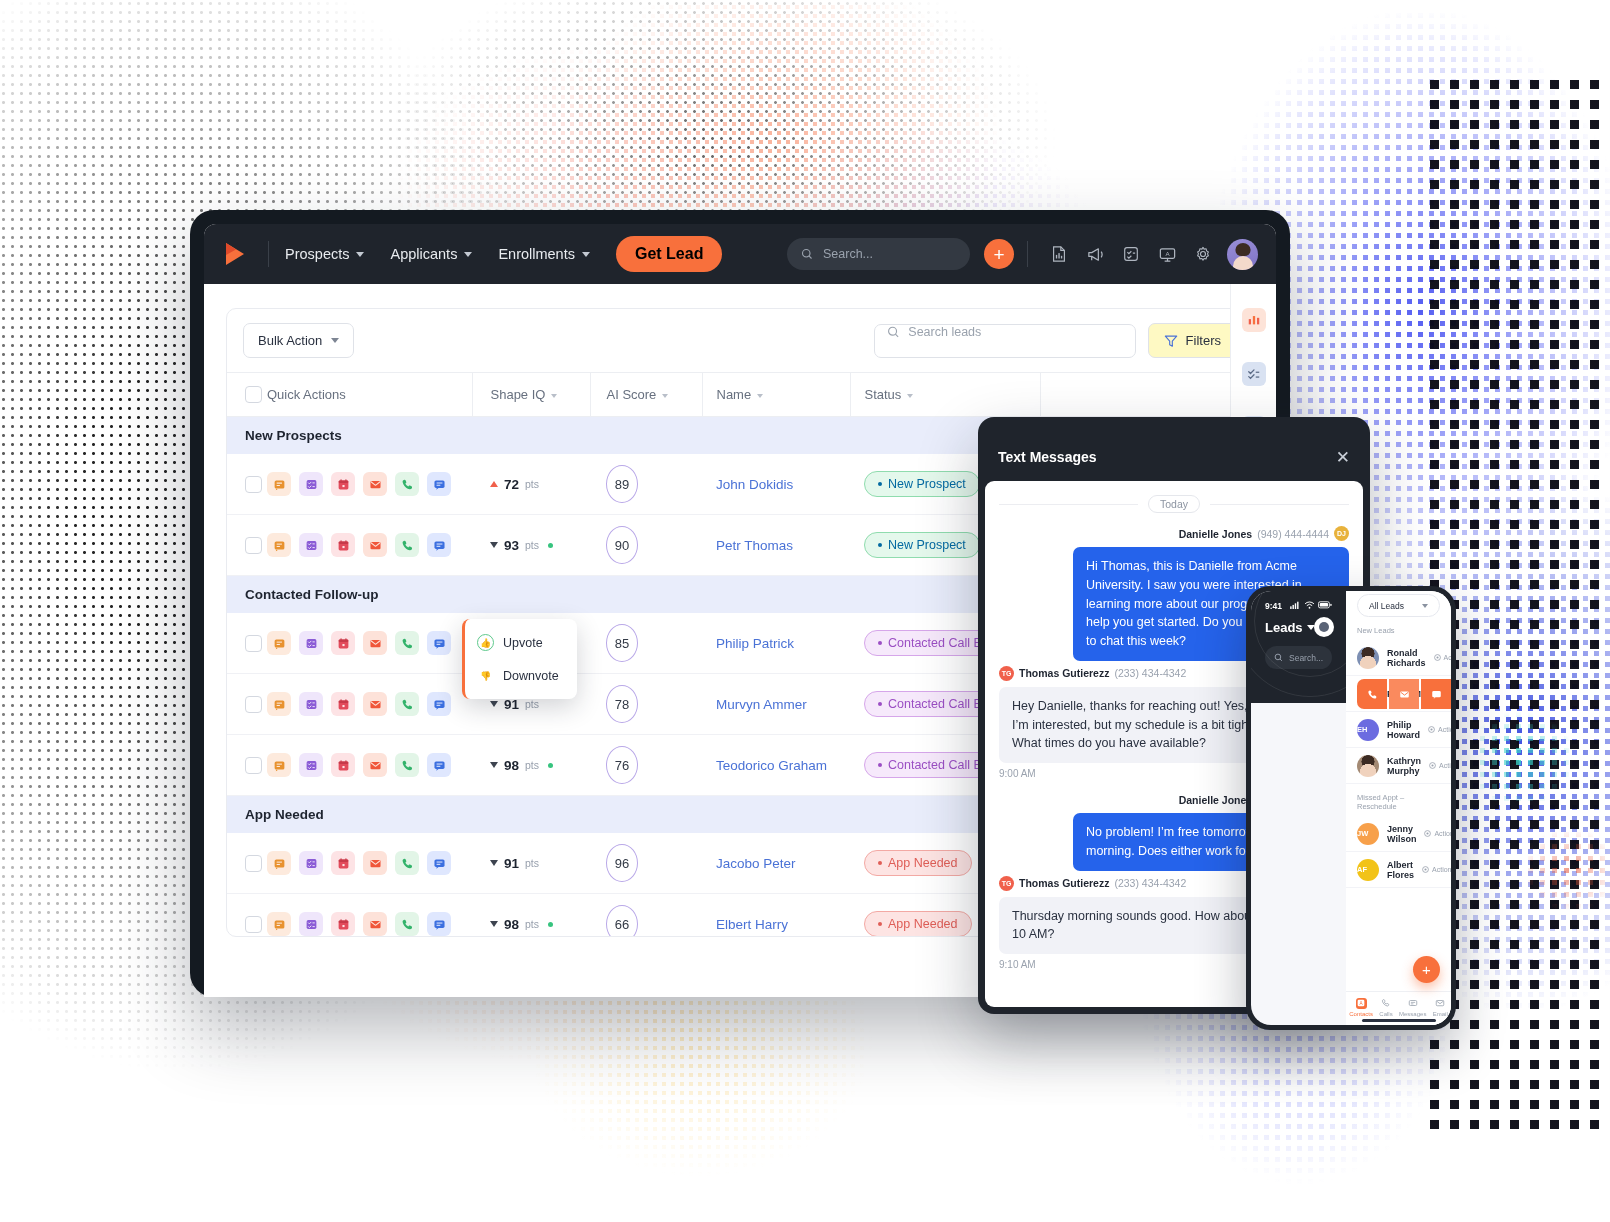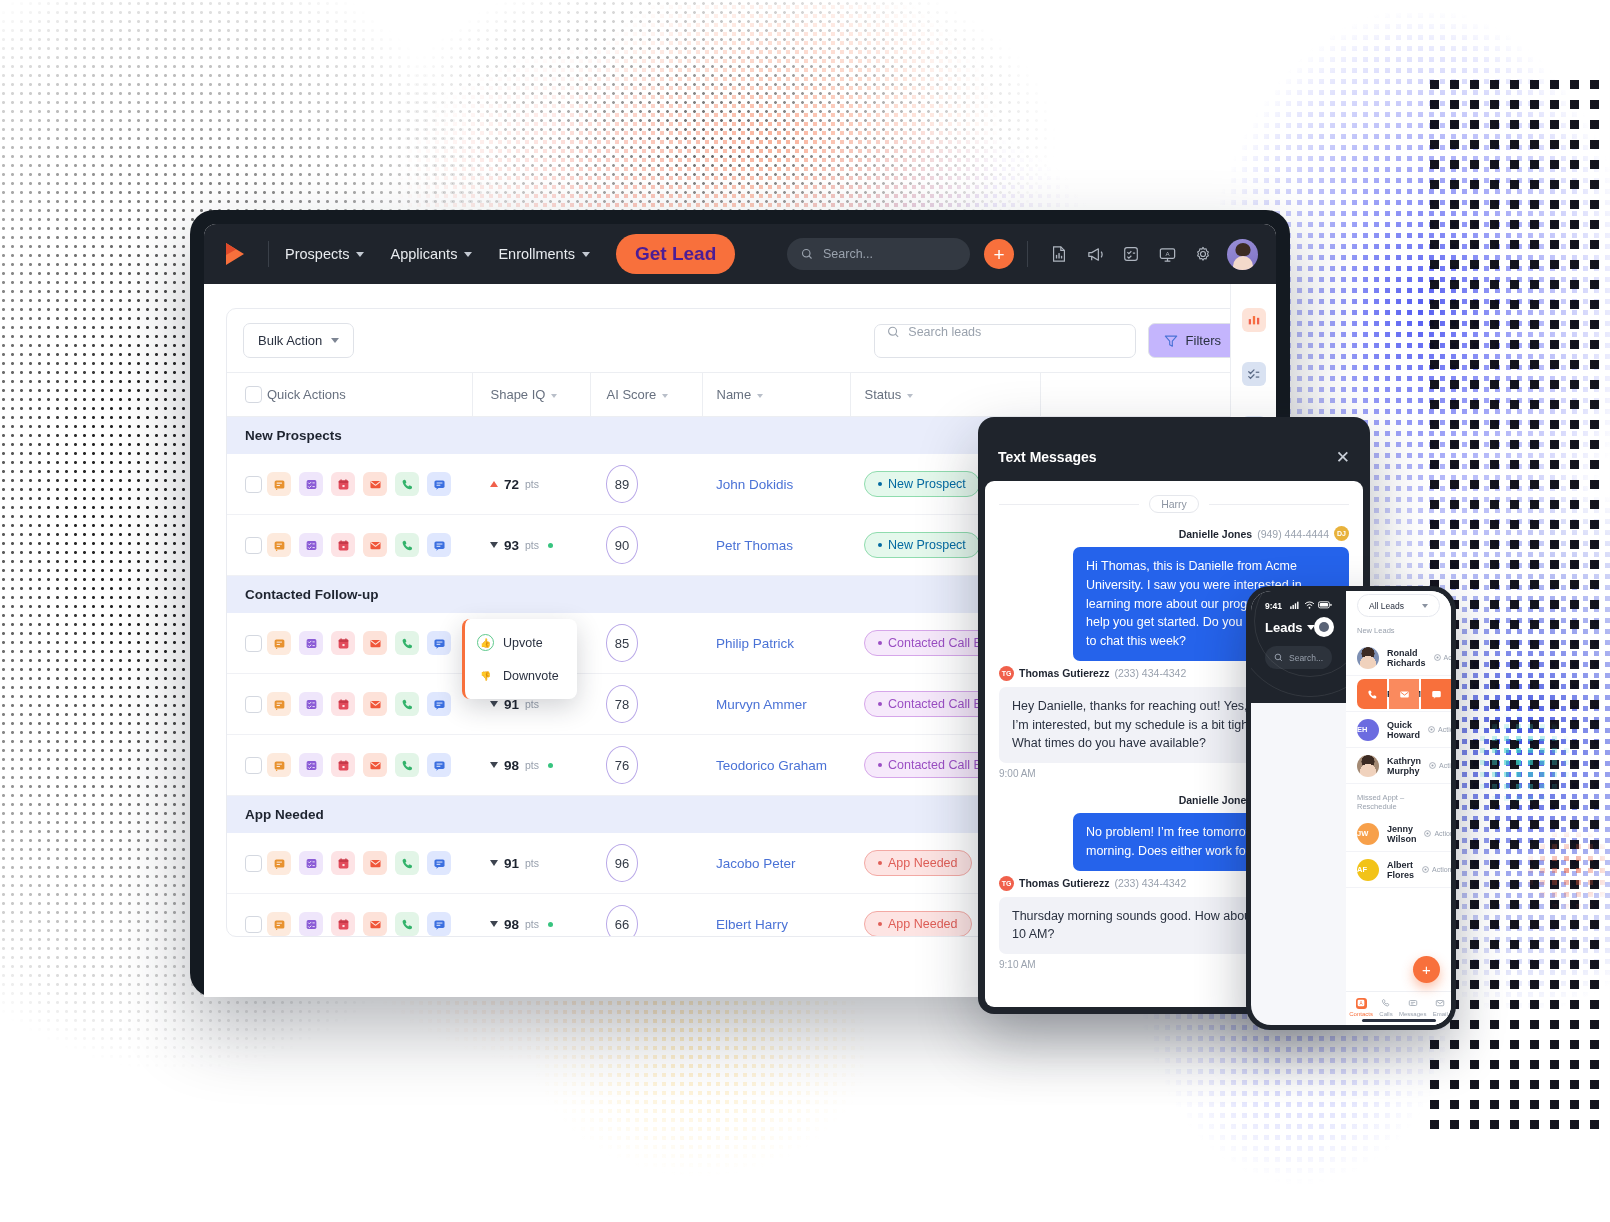--- a/index.html
+++ b/index.html
@@ -112,21 +112,21 @@
   }
   .logo { width:26px; height:28px; display:flex; align-items:center; justify-content:center; margin-right:4px;}
   .logo svg { display:block; }
   .vdiv { width:1px; height:26px; background:#3a4049; margin:0 16px; }
   .navitem {
     color:#e8ebef; font-size:14.5px; display:flex; align-items:center; gap:7px;
     margin-right:26px; cursor:pointer; white-space:nowrap;
   }
   .caret { width:0;height:0;border-left:4px solid transparent;border-right:4px solid transparent;border-top:5px solid #c3c9d2; }
   .getlead {
-    background:#F8703C; color:#4c1d95; font-size:19px; font-weight:bold;
+    background:#F8703C; color:#000000; font-size:16px; font-weight:bold;
     padding:9px 19px; border-radius:20px; border:none; cursor:pointer; white-space:nowrap;
   }
   .topsearch {
     margin-left:auto; display:flex; align-items:center; gap:10px;
     background:#333942; border-radius:20px; height:32px; width:183px; padding:0 14px;
   }
   .topsearch input {
     background:transparent;border:none;outline:none;color:#cfd4db;font-size:12.5px;
     font-family:inherit; width:100%;
   }
@@ -179,21 +179,21 @@
     display:flex;align-items:center;gap:9px;cursor:pointer;background:#fff;white-space:nowrap;
   }
   .leadsearch{
     margin-left:auto; width:262px;height:34px;border:1px solid #dfe2e8;border-radius:7px;
     display:flex;align-items:flex-start;gap:9px;padding:0 12px;
   }
   .leadsearch input{border:none;outline:none;font-size:12.5px;font-family:inherit;width:100%;color:#2a3140;}
   .leadsearch input::placeholder{color:#9aa2ad;}
   .filters{
     border:1px solid #dfe2e8;border-radius:7px;padding:9px 15px;font-size:13px;color:#2a3140;
-    display:flex;align-items:center;gap:8px;cursor:pointer;background:#c4b5fd;white-space:nowrap;
+    display:flex;align-items:center;gap:8px;cursor:pointer;background:#fef9c3;white-space:nowrap;
   }
 
   table{ width:100%; border-collapse:collapse; table-layout:fixed; }
   thead th{
     font-size:13px;color:#67707f;font-weight:normal;text-align:left;padding:13px 0;
     border-top:1px solid #eceef2;border-bottom:1px solid #eceef2; background:#fff;
   }
   th .sortc{ display:inline-block;width:0;height:0;border-left:3.5px solid transparent;
     border-right:3.5px solid transparent;border-top:4.5px solid #b9bfc9;margin-left:6px;vertical-align:middle;}
   .col-chk{ width:40px; padding-left:18px !important; }
@@ -1024,21 +1024,21 @@
 
 <div id="tmpanel">
   <div class="tmhead">
     <div class="tmtitle">Text Messages</div>
     <div class="tmclose">✕</div>
   </div>
   <div class="tmbody">
     <div class="tmthread" id="tmthread">
       <div class="daysep">
         <span class="ln"></span>
-        <span class="daypill">Harry</span>
+        <span class="daypill">Today</span>
         <span class="ln"></span>
       </div>
     <div class="msgmeta right">
           <span class="nm">Danielle Jones</span>
           <span class="ph">(949) 444-4444</span>
           <span class="ava-sm ava-dj">DJ</span>
         </div>
         <div class="rowend">
           <div class="bub bub-out">Hi Thomas, this is Danielle from Acme University. I saw you were interested in learning more about our programs! I’d love to help you get started. Do you have some time to chat this week?</div>
         </div>
@@ -1150,21 +1150,21 @@
                   <rect x="1.8" y="3" width="12.4" height="9" rx="2" fill="#fff"></rect>
                   <path d="M4.6 12l-.6 2.3 2.8-2.3z" fill="#fff"></path>
                 </svg>
               </span>
             </span>
           </div>
           <div class="prow">
             <span class="pav" style="background:#6c6ce0;">
               <span>EH</span>
             </span>
-            <span class="pnm">Quick Howard</span>
+            <span class="pnm">Philip Howard</span>
             <span class="pact">
               <svg width="7" height="7" viewBox="0 0 12 12">
                 <circle cx="6" cy="6" r="5" fill="none" stroke="#9aa2ae" stroke-width="1.4"></circle>
                 <circle cx="6" cy="6" r="1.8" fill="#9aa2ae"></circle>
               </svg>
               <span>Actions</span>
             </span>
           </div>
           <div class="prow">
             <span class="pav" style="background:#a48a74;background-image:radial-gradient(circle at 50% 78%, #f0d2bd 0 40%, transparent 41%), radial-gradient(circle at 50% 30%, #3c2b23 0 34%, transparent 35%);"></span>

